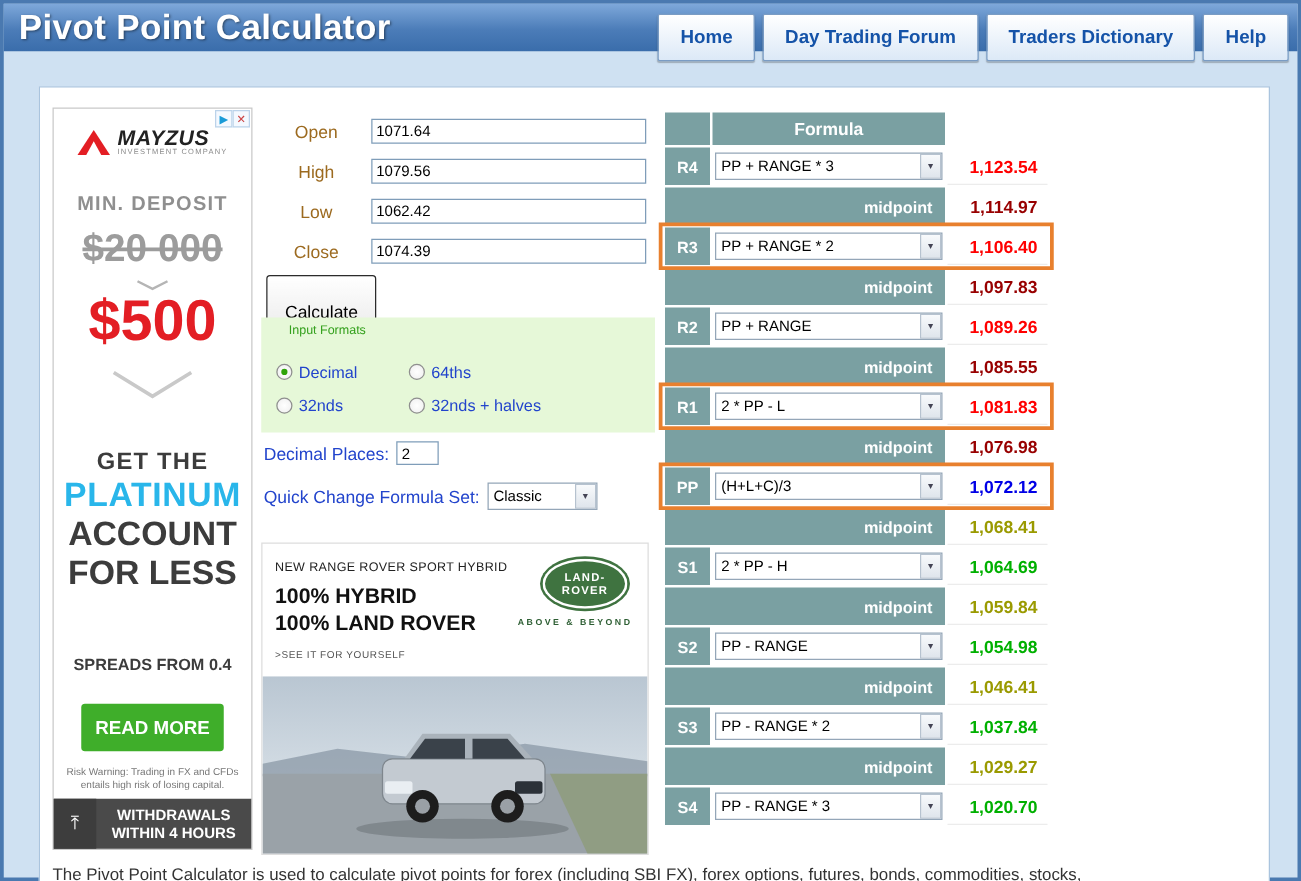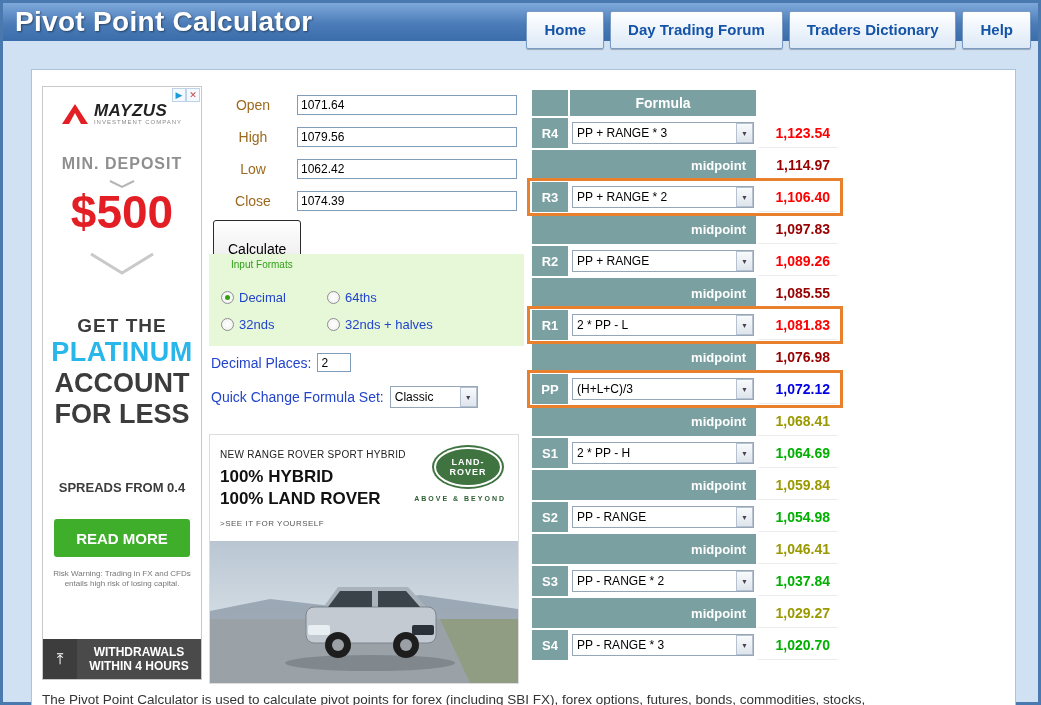--- a/index.html
+++ b/index.html
@@ -58,21 +58,21 @@
   .old-amt { margin-top:8px; font-size:31px; font-weight:bold; color:#9c9c9c; text-decoration:line-through; }
   .chev-small { margin:6px auto 0; display:block; }
   .new-amt { font-size:46px; font-weight:bold; color:#e31e24; line-height:46px; }
   .chev-big { margin:16px auto 0; display:block; }
   .get-the  { margin-top:38px; font-size:19px; font-weight:bold; color:#3c3c3c; letter-spacing:1px;}
   .platinum { font-size:27px; font-weight:bold; color:#29b6ea; letter-spacing:.5px;}
   .account  { font-size:27px; font-weight:bold; color:#3c3c3c; }
   .for-less { font-size:27px; font-weight:bold; color:#3c3c3c; }
   .spreads  { margin-top:50px; font-size:13px; font-weight:bold; color:#3c3c3c; }
   .read-more {
-    margin-top:24px; width:136px; height:38px; background:#3fae2a; color:#fff;
+    margin-top:24px; width:114px; height:38px; background:#3fae2a; color:#fff;
     font-size:15px; font-weight:bold; border:none; border-radius:3px; cursor:pointer;
   }
   .risk { margin:12px auto 0; width:150px; font-size:8px; color:#777; line-height:10px; }
   .ad-footer {
     position:absolute; left:0; right:0; bottom:0; height:40px; background:#4a4a4a;
     display:flex; align-items:center;
   }
   .ad-footer .up-ic { width:34px; height:40px; background:#3d3d3d; color:#fff; font-size:15px; line-height:40px; }
   .ad-footer .txt { flex:1; color:#fff; font-size:12px; font-weight:bold; line-height:14px; }
 
@@ -186,20 +186,21 @@
         <span class="ac-x">✕</span>
       </div>
       <div class="brand-row">
         <span class="mz-icon"></span>
         <span>
           <div class="brand-name">MAYZUS</div>
           <div class="brand-sub">INVESTMENT COMPANY</div>
         </span>
       </div>
       <div class="min-dep">MIN. DEPOSIT</div>
+      <div class="old-amt">$20 000</div>
       <svg class="chev-small" width="28" height="10" viewBox="0 0 28 10">
         <polyline points="2,2 14,8 26,2" fill="none" stroke="#b5b5b5" stroke-width="2"></polyline>
       </svg>
       <div class="new-amt">$500</div>
       <svg class="chev-big" width="70" height="26" viewBox="0 0 70 26">
         <polyline points="4,3 35,22 66,3" fill="none" stroke="#c9c9c9" stroke-width="3"></polyline>
       </svg>
       <div class="get-the">GET THE</div>
       <div class="platinum">PLATINUM</div>
       <div class="account">ACCOUNT</div>

